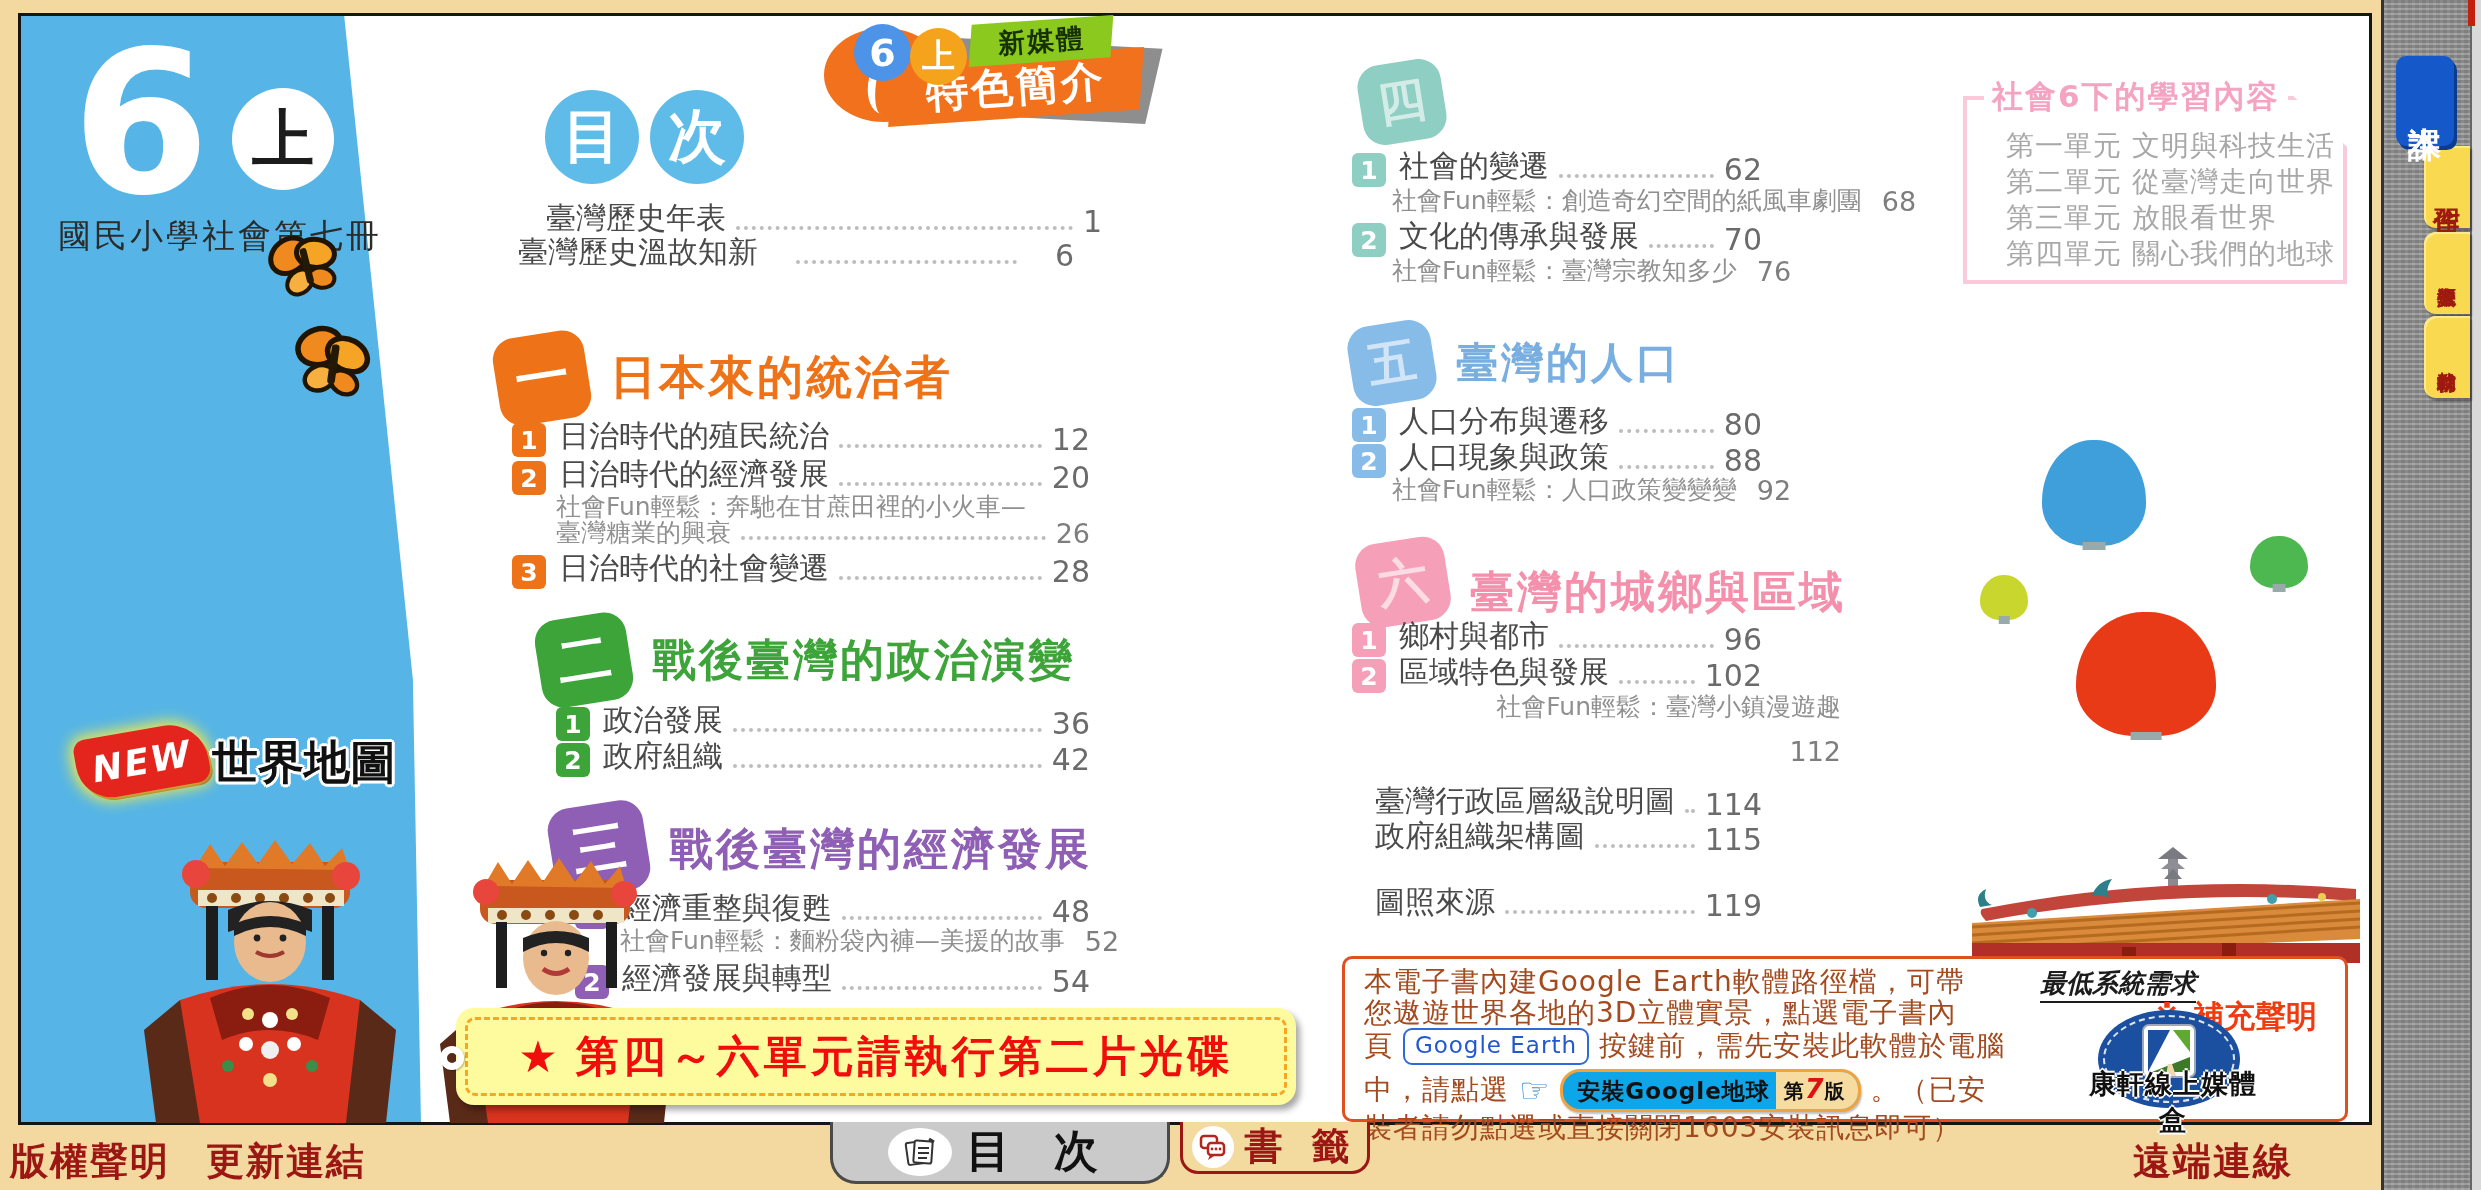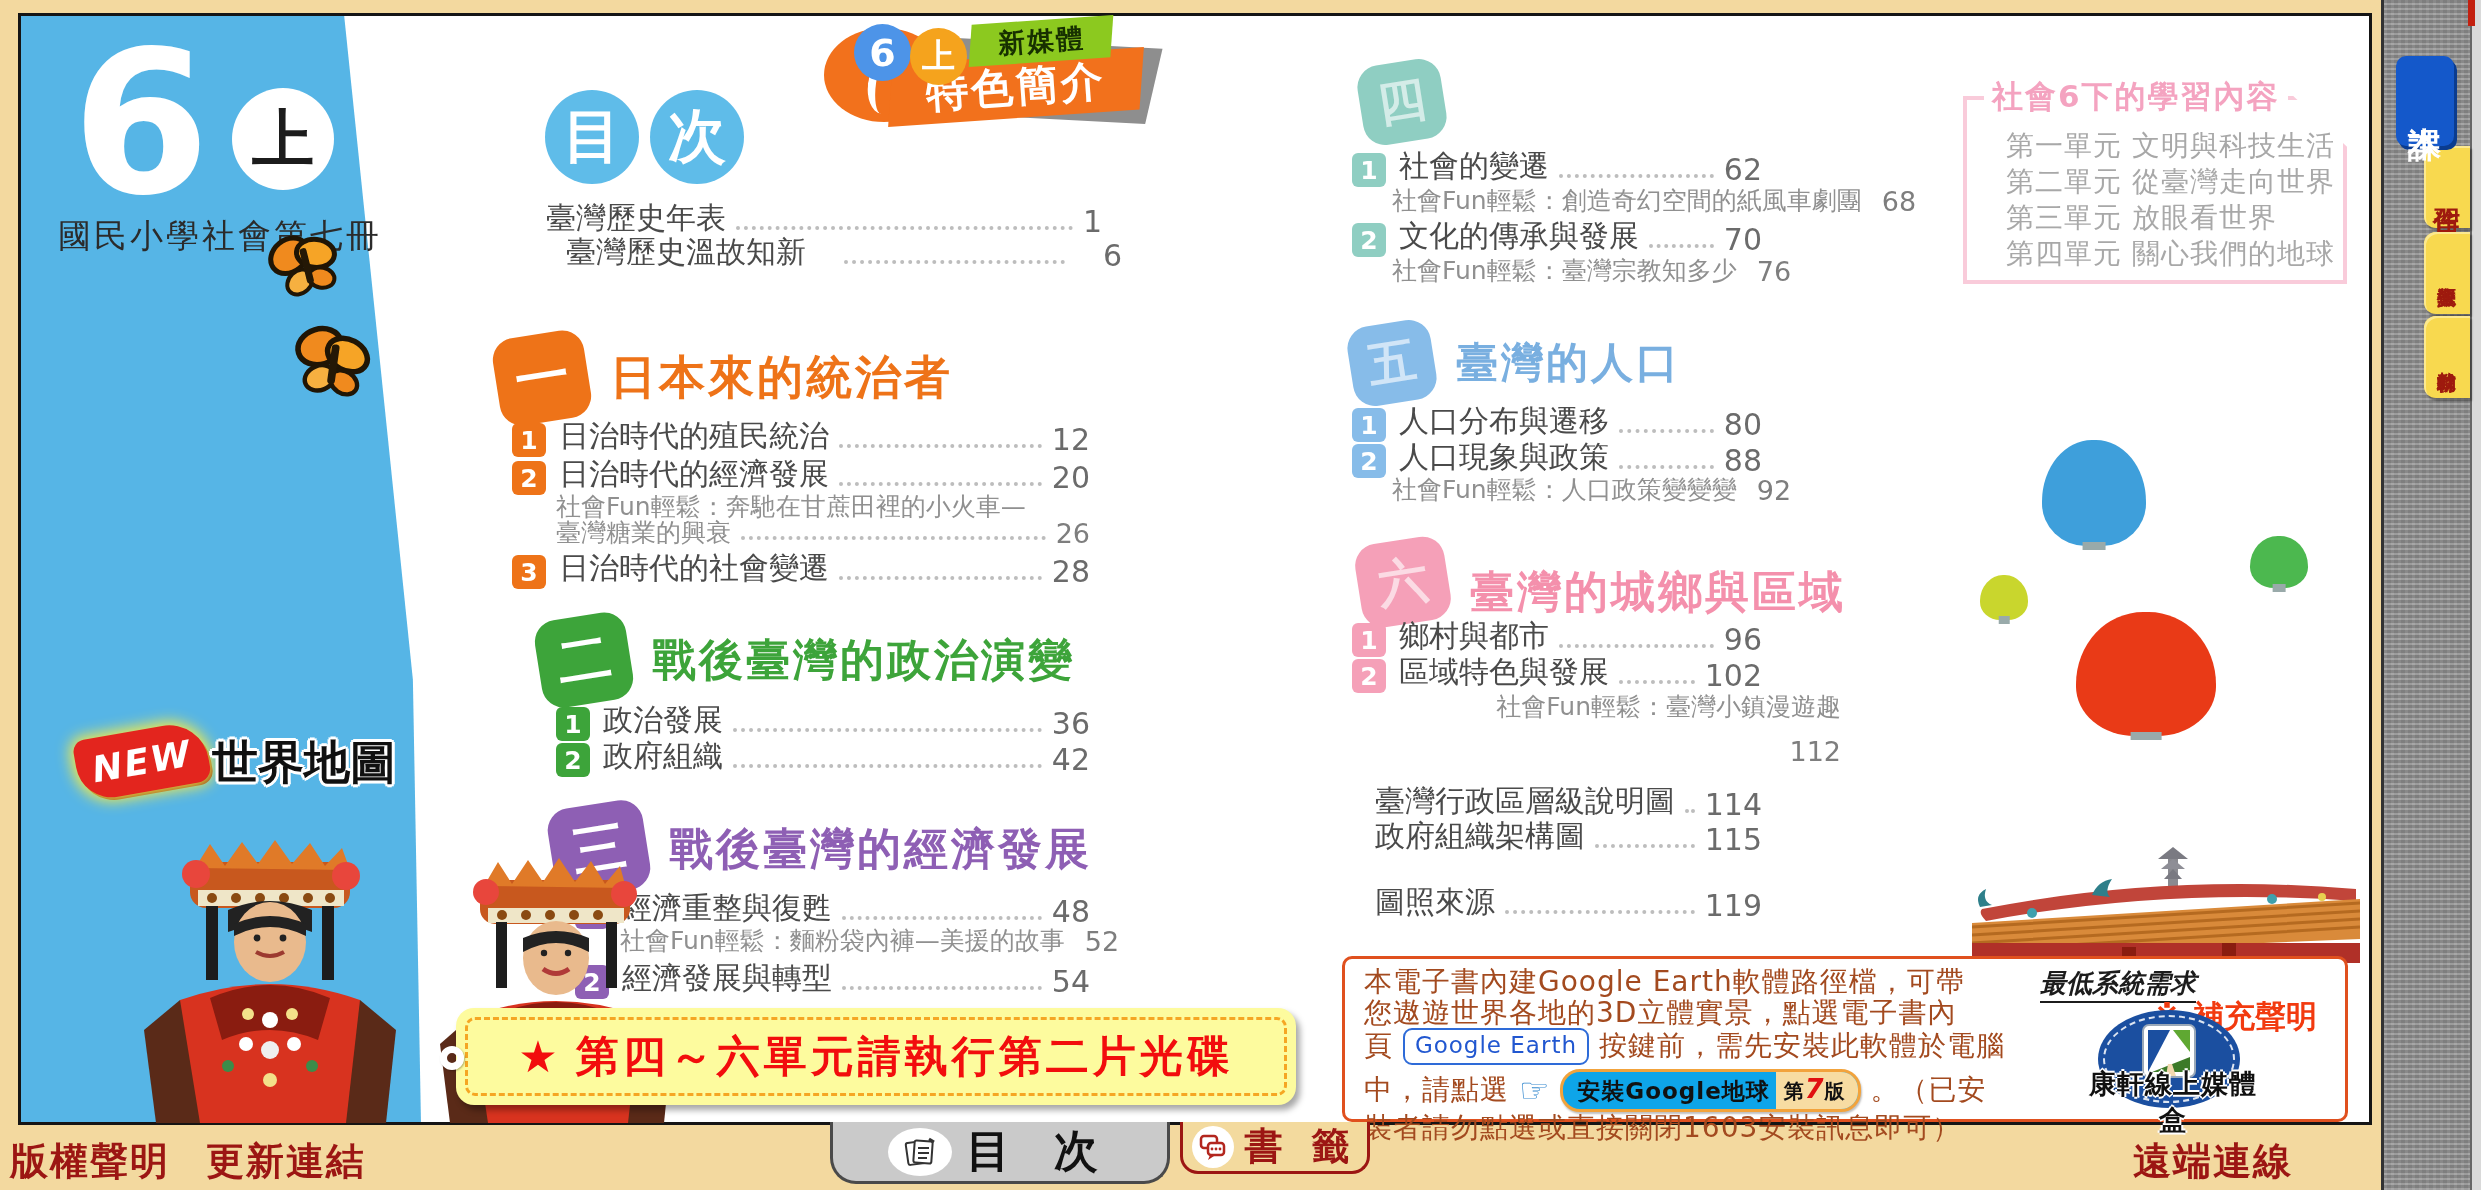--- a/index.html
+++ b/index.html
@@ -274,21 +274,21 @@
     <div class="featCirc" id="featS">
         <span>上</span>
       </div>
   </div>
 
   <div class="row" style="left:546px;top:198px;width:556px;">
     <span class="lbl">臺灣歷史年表</span>
       <span class="lead"></span>
       <span class="pg">1</span>
   </div>
-  <div class="row" style="left:566px;top:232px;width:556px;gap:28px;">
+  <div class="row" style="left:518px;top:232px;width:556px;gap:28px;">
     <span class="lbl">臺灣歷史溫故知新</span>
       <span class="lead"></span>
       <span class="pg">6</span>
   </div>
 
   <div class="uhead" style="left:496px;top:334px;">
     <div class="ubadge c0" style="width:92px;height:88px;font-size:54px;color:#fff;">
         <span>一</span>
       </div>
     <span class="utitle t0" style="font-size:46px;">日本來的統治者</span>

